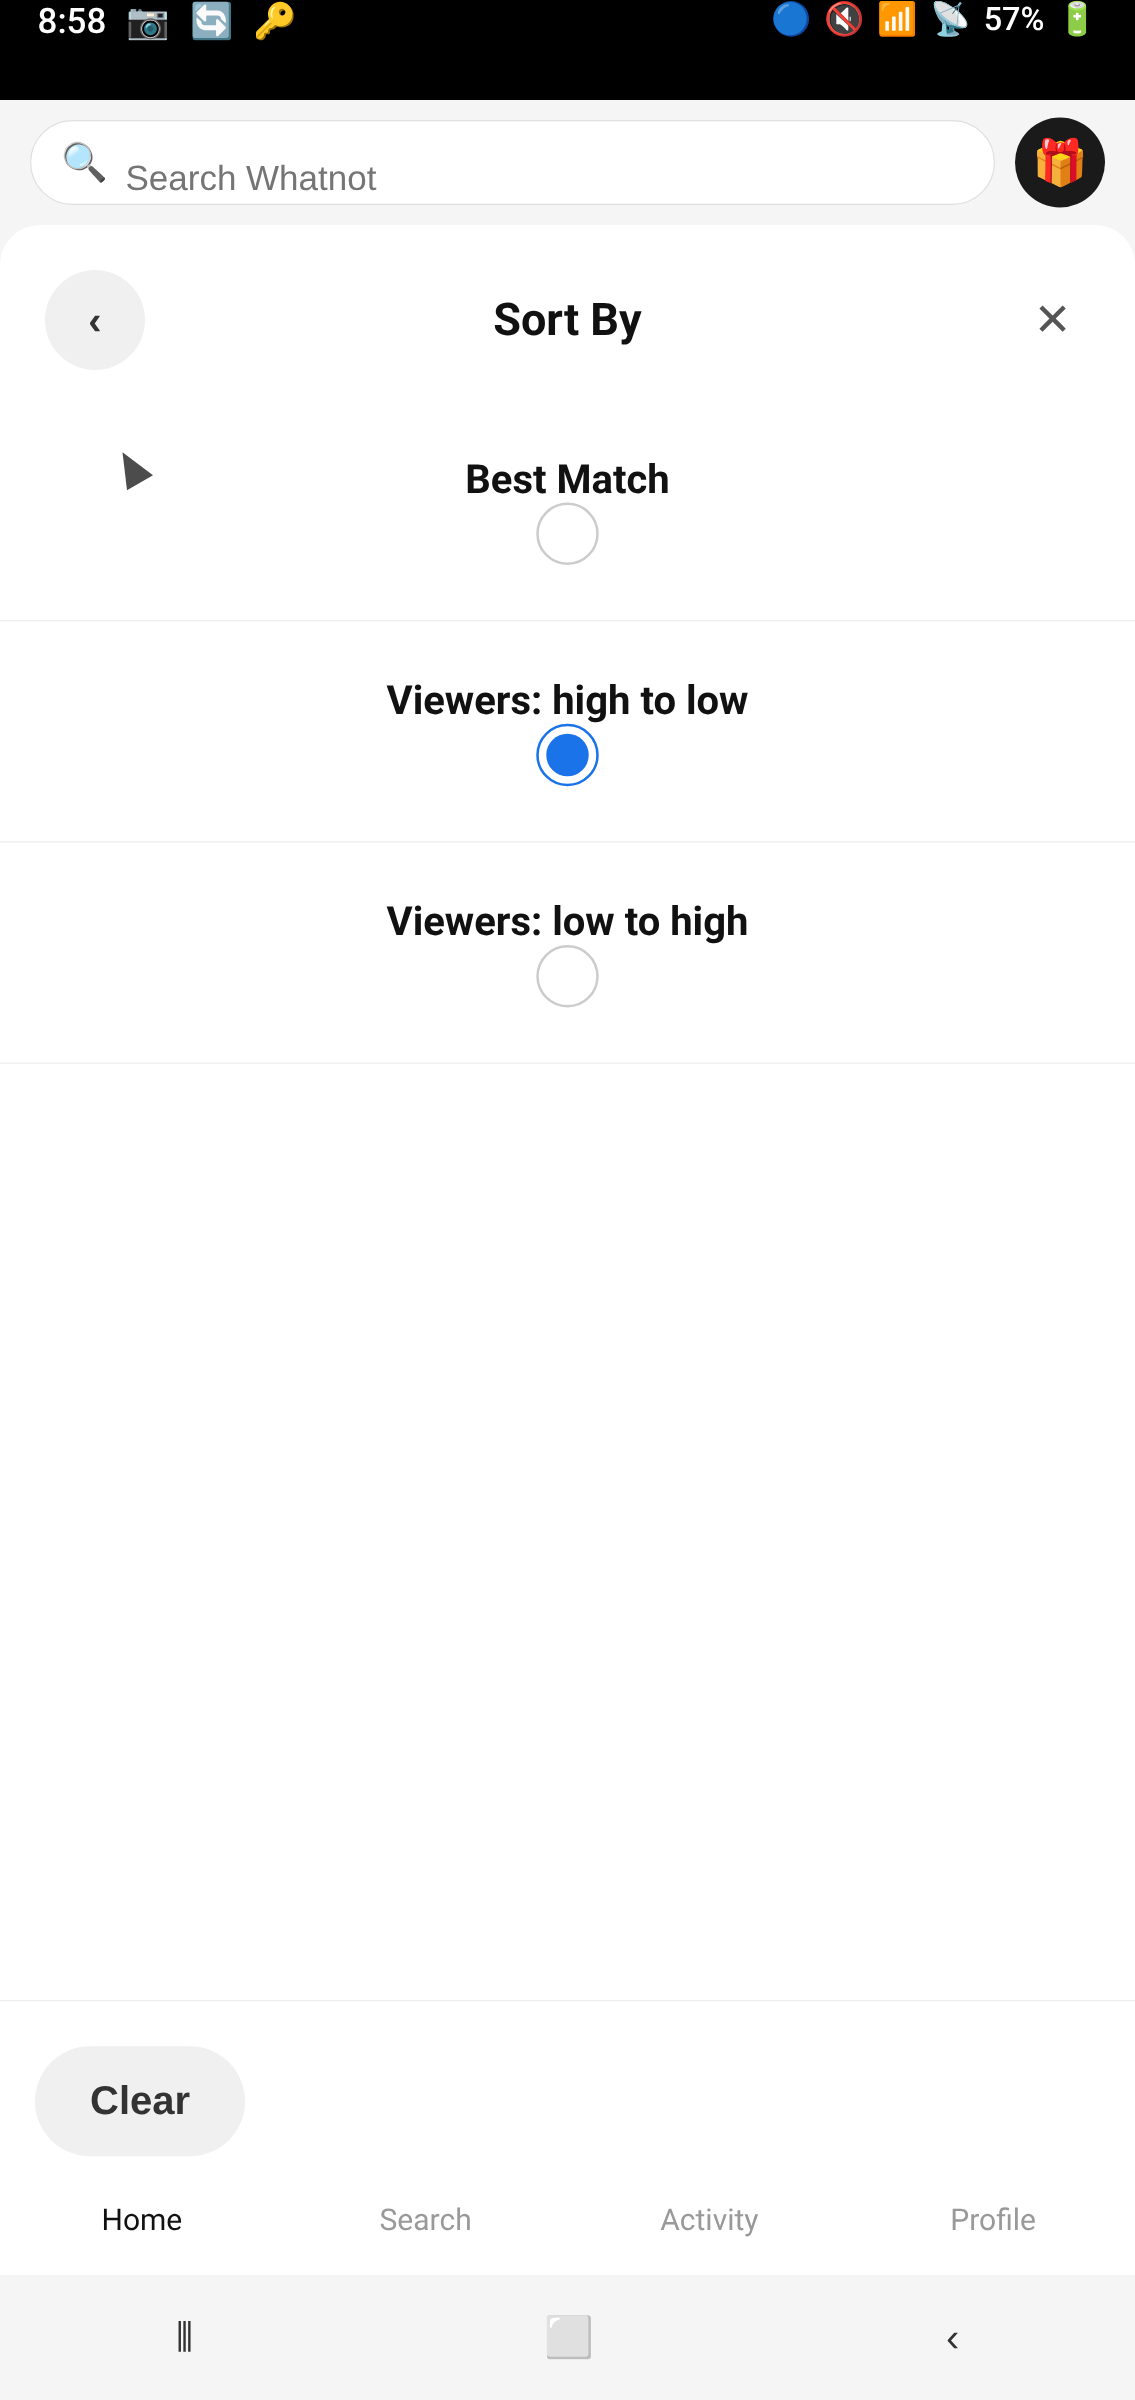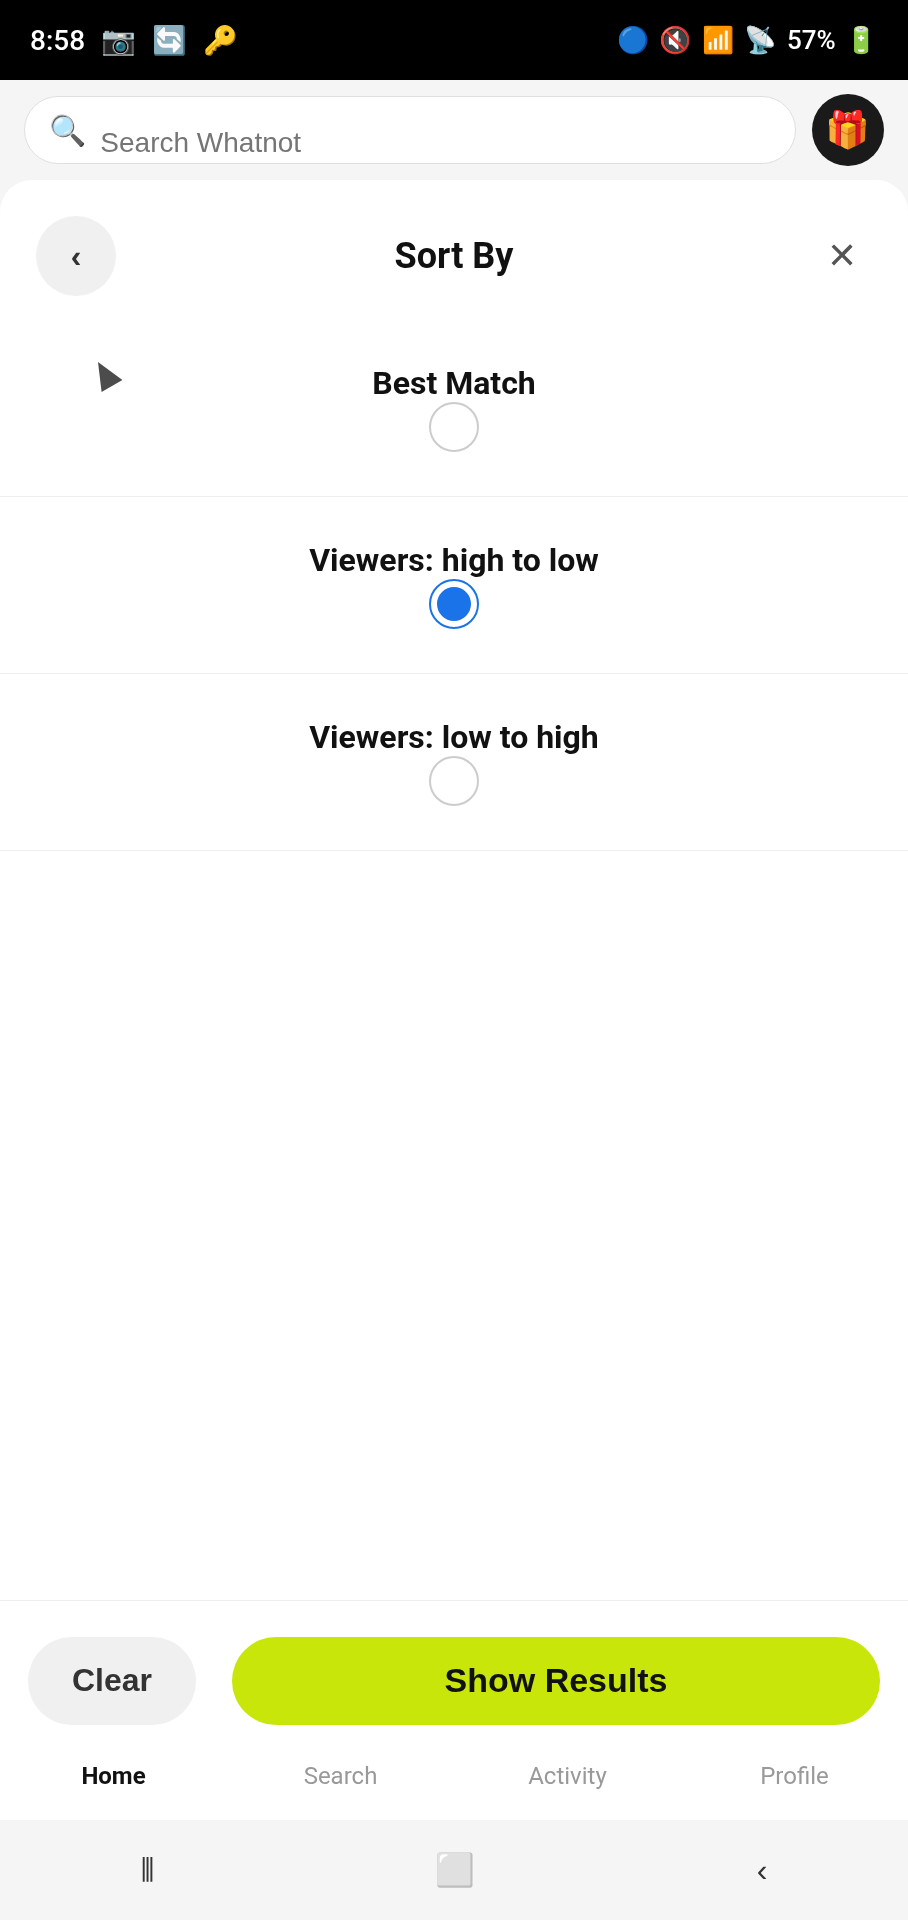--- a/index.html
+++ b/index.html
@@ -13,21 +13,21 @@
       overflow: hidden;
       position: relative;
     }
 
     
     .status-bar {
       width: 100%;
       height: 80px;
       background: #000;
       display: flex;
-      align-items: center;
+      align-items: flex-start;
       justify-content: space-between;
       padding: 0 30px;
       color: white;
       font-size: 28px;
       font-weight: 500;
     }
     .status-left { display: flex; align-items: center; gap: 16px; }
     .status-right { display: flex; align-items: center; gap: 10px; font-size: 26px; }
 
     
@@ -255,21 +255,21 @@
     }
     .nav-icon.active {
       color: #111;
     }
     .nav-label {
       font-size: 24px;
       color: #999;
     }
     .nav-label.active {
       color: #111;
-      font-weight: 700;
+      font-weight: 400;
     }
 
     
     .system-nav {
       position: absolute;
       bottom: 0;
       left: 0;
       width: 100%;
       height: 100px;
       background: #f5f5f5;
@@ -370,21 +370,20 @@
       <div class="sort-option">
         <span class="sort-label">Viewers: low to high</span>
         <div class="radio-outer">
         </div>
       </div>
 
     </div>
 
     <div class="bottom-actions">
       <button class="clear-btn">Clear</button>
-      <button class="show-results-btn">Show Results</button>
     </div>
 
   </div>
 </div>
 
 <div class="bottom-nav" style="bottom: 100px;">
   <div class="nav-item">
     <span class="nav-icon active">🏠</span>
     <span class="nav-label active">Home</span>
   </div>

